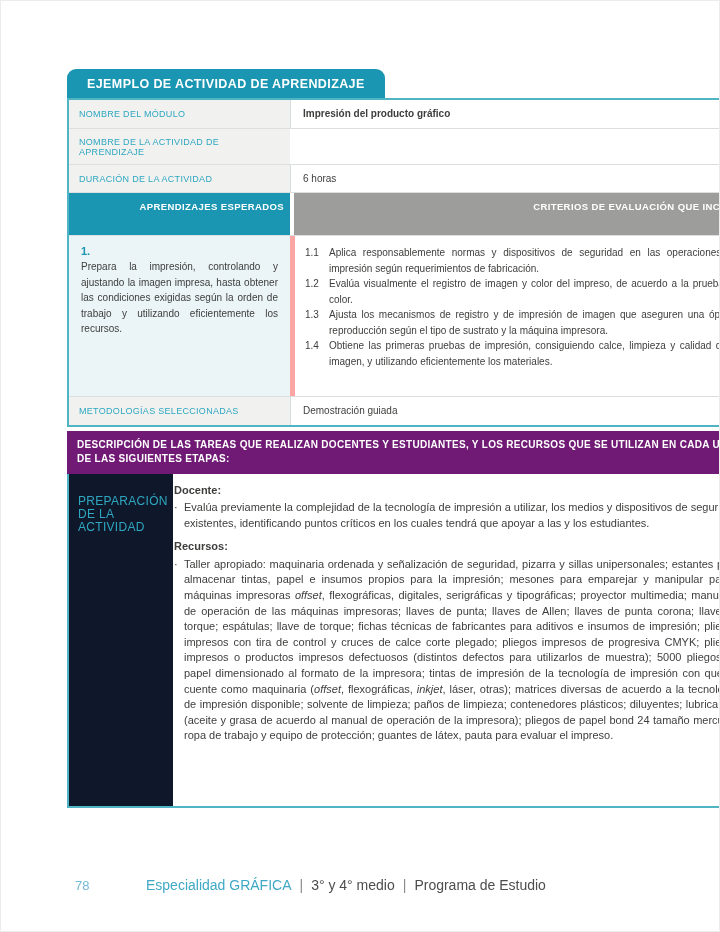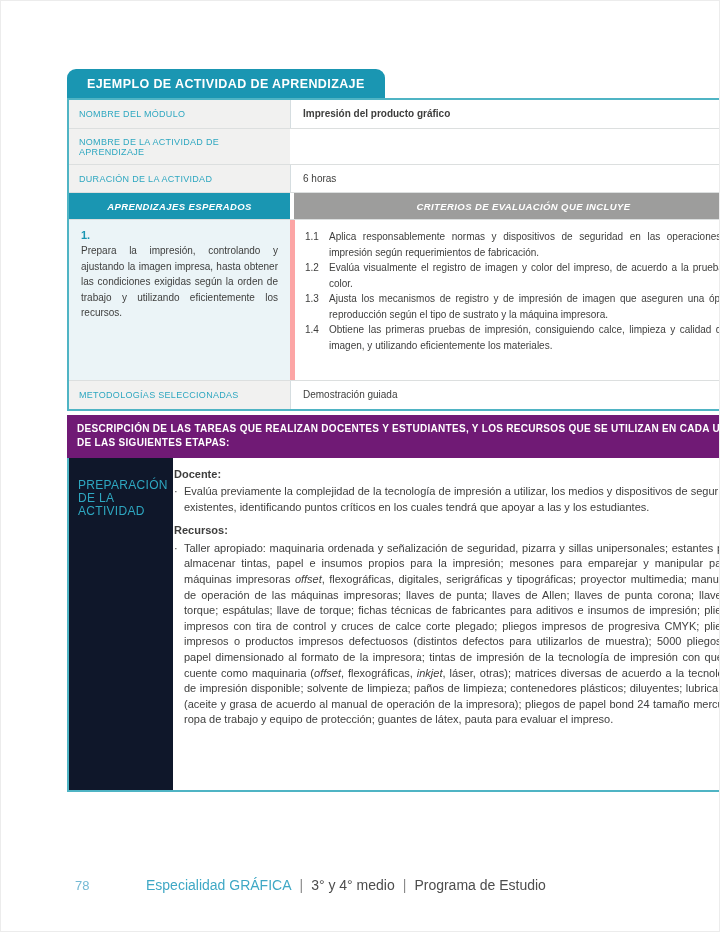--- a/index.html
+++ b/index.html
@@ -24,21 +24,21 @@
   .info-label {
     background:#f1f1f0; color:#2ea7c0; font-size:9px; letter-spacing:0.3px;
     padding:8px 8px 7px 10px; display:flex; align-items:center;
   }
   .info-value { padding:7px 10px 6px 12px; font-size:10px; line-height:14.5px; border-left:1px solid #d5dde0; }
   .bold { font-weight:bold; }
 
   
   .header-row { display:grid; grid-template-columns:221px 1fr; border-bottom:1px solid #dcdfdf; }
   .hdr { font-size:9.5px; font-weight:bold; color:#ffffff; letter-spacing:0.4px;
-         text-align:center; padding:8px 6px 7px 6px;font-style:italic; }
+         text-align:right; padding:8px 6px 23px 6px; }
   .hdr-left { background:#1a96b2; }
   .hdr-right { background:#9d9d9c; border-left:4px solid #ffffff; }
 
   
   .learn-row { display:grid; grid-template-columns:221px 1fr; border-bottom:1px solid #dcdfdf; }
   .expected-cell { background:#ebf4f7; padding:9px 12px 10px 12px; min-height:160px; }
   .expected-num { color:#1a96b2; font-weight:bold; font-size:11px; margin-bottom:2px; }
   .expected-text { font-size:10px; line-height:15.5px; text-align:justify; }
   .criteria-cell { padding:9px 14px 10px 10px; border-left:5px solid #fca5a5; }
   .criterion { display:grid; grid-template-columns:24px 1fr; font-size:10px; line-height:15.5px; }

